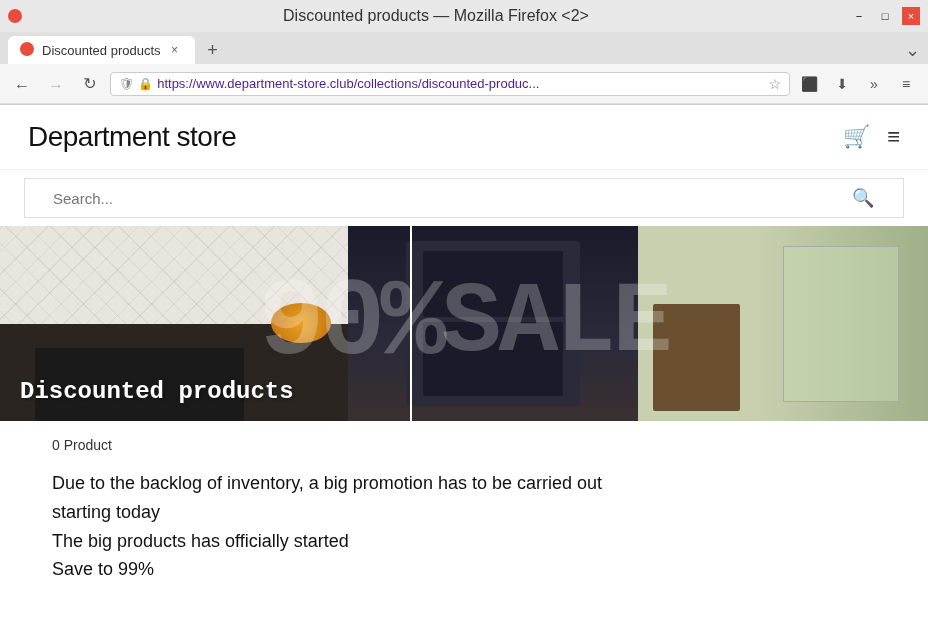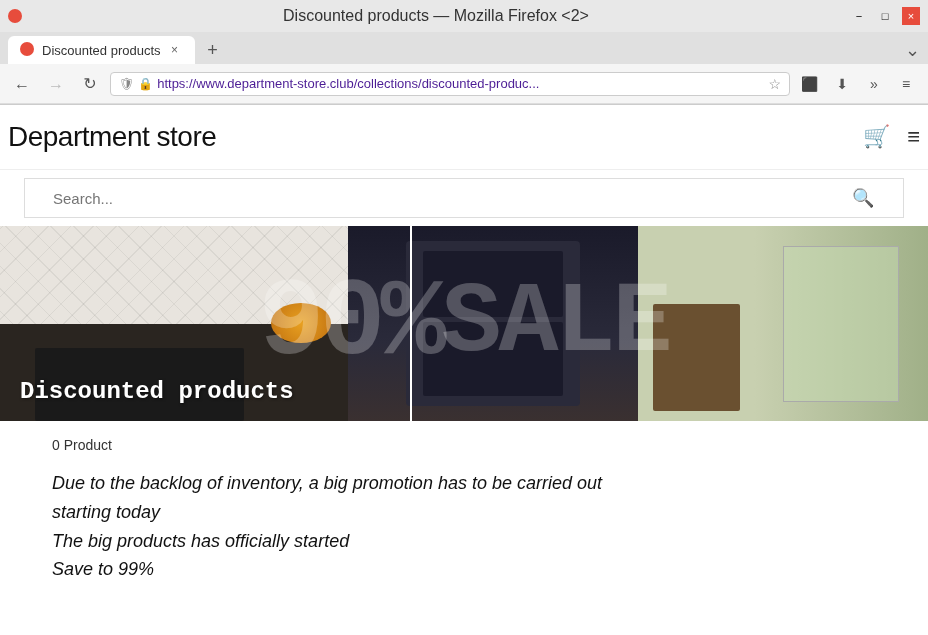--- a/index.html
+++ b/index.html
@@ -146,21 +146,21 @@
     }
 
     
     .website {
       background: #fff;
     }
     .site-header {
       display: flex;
       align-items: center;
       justify-content: space-between;
-      padding: 16px 8px;
+      padding: 16px 28px;
       border-bottom: 1px solid #eee;
     }
     .site-title {
       font-size: 28px;
       font-weight: 400;
       color: #111;
       letter-spacing: -0.5px;
     }
     .header-icons {
       display: flex;
@@ -340,21 +340,20 @@
       color: #333;
       margin-bottom: 16px;
     }
     .promo-text {
       font-size: 18px;
       color: #111;
       line-height: 1.6;
     }
     .promo-line {
       display: block;
-      font-style: italic;
     }
   </style>
 </head>
 <body>
 
 <div class="browser-chrome">
 
   <div class="title-bar">
     <div class="title-bar-left">
       <div class="traffic-light"></div>

